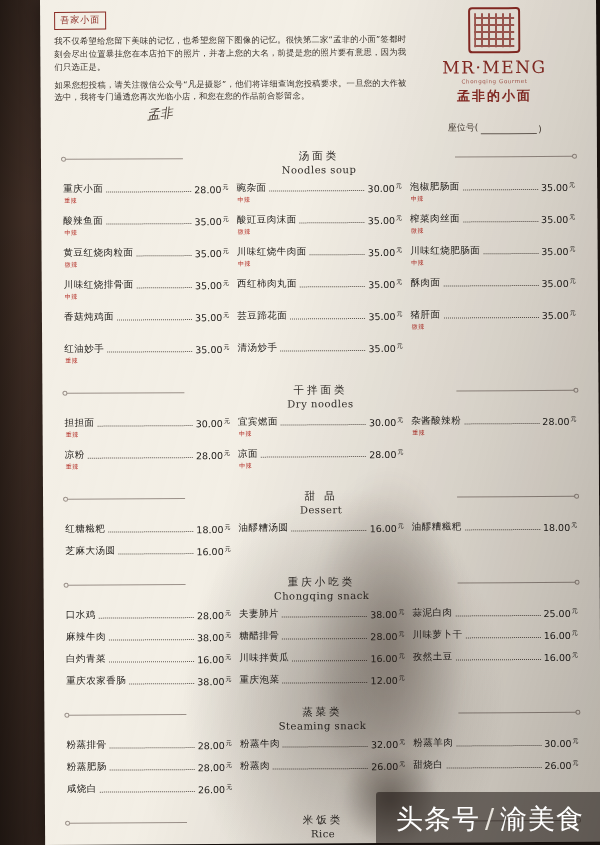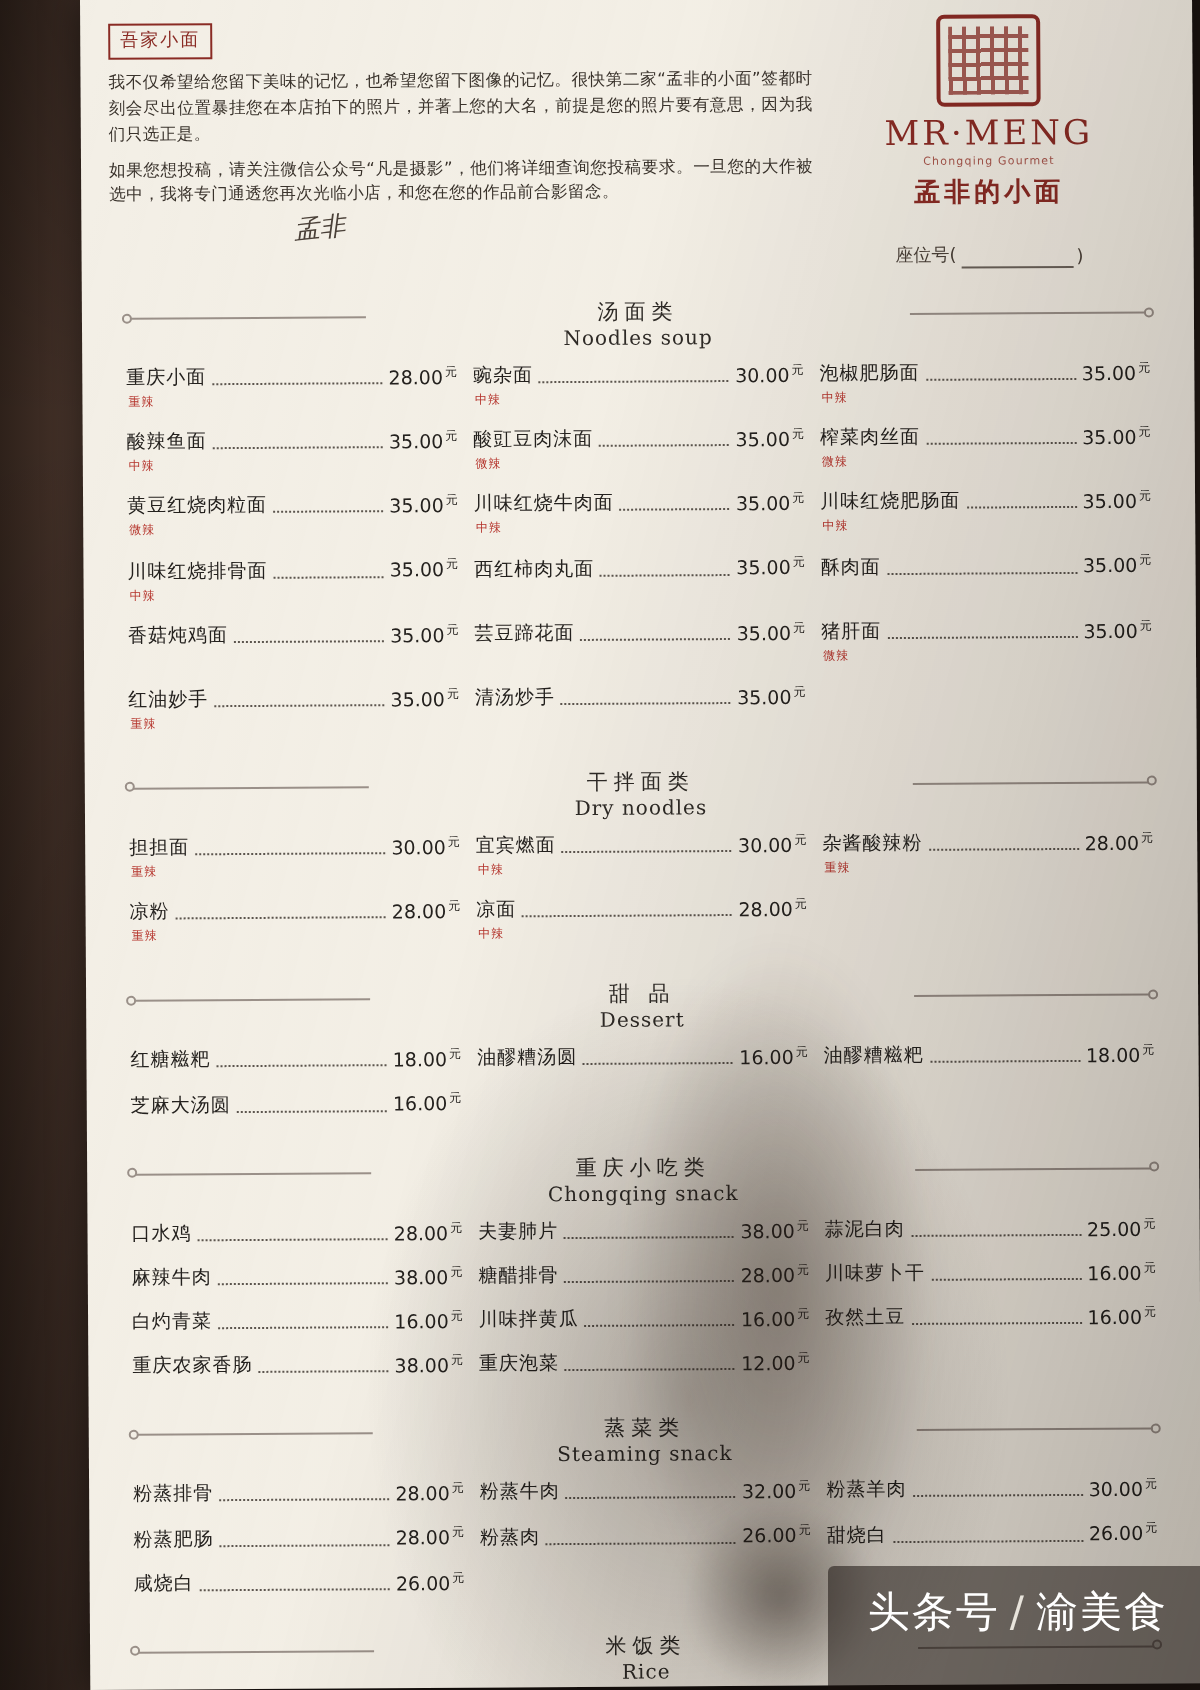--- a/index.html
+++ b/index.html
@@ -131,22 +131,22 @@
   .pr{ font-size:9.5px; color:#24211e; }
   .pr .cur{ font-size:6px; vertical-align:super; margin-left:1px; }
   .spice{
     font-size:6px; color:#b5332b; letter-spacing:.5px; margin-top:1px; padding-left:1px;
   }
 
   
   .watermark{
     position:absolute; right:0; bottom:0;
     background:rgba(25,18,14,.55);
-    color:#ffffff; font-size:21px; letter-spacing:1px;
-    padding:9px 16px 25px 20px;
+    color:#ffffff; font-size:27px; letter-spacing:1px;
+    padding:9px 16px 8px 20px;
     font-family:"DejaVu Sans", sans-serif;
     border-top-left-radius:3px;
   }
   .watermark .slash{ color:#e8e4dc; margin:0 5px; }
 </style>
 </head>
 <body>
 
 <div class="backdrop"></div>
 

